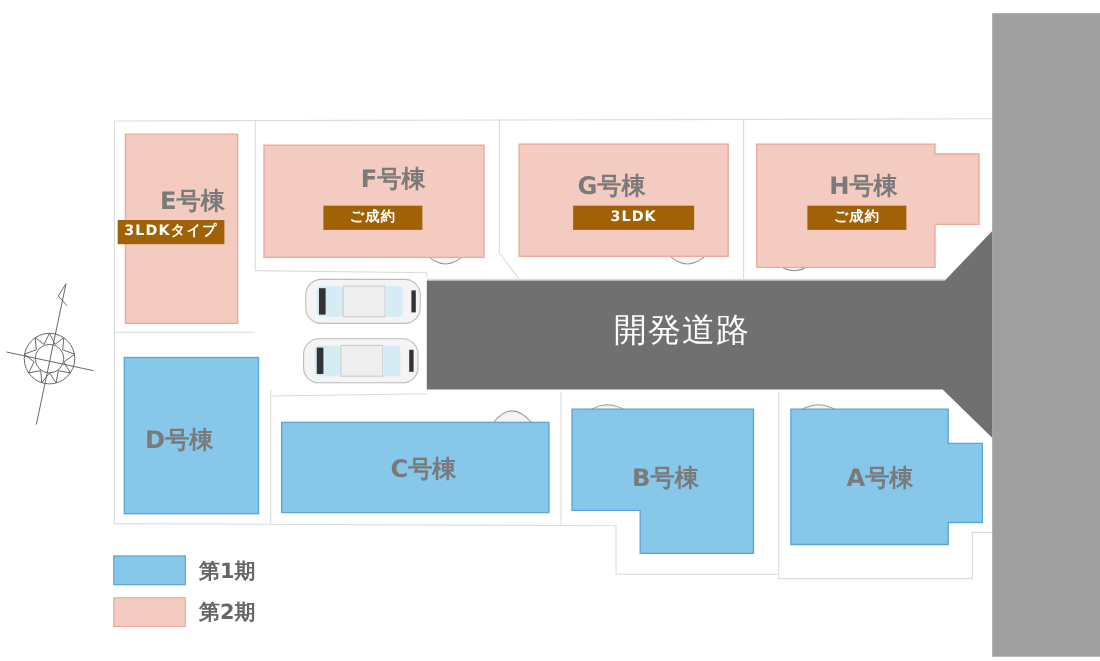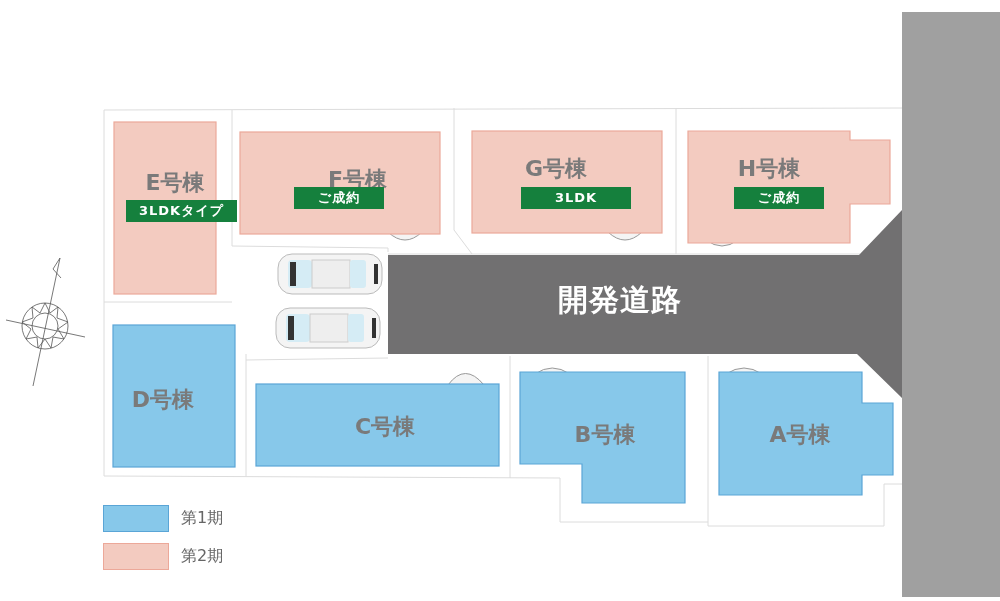--- a/index.html
+++ b/index.html
@@ -1,28 +1,28 @@
 <!DOCTYPE html>
 <html><head>
 <meta charset="utf-8">
 <style>
   html, body { margin: 0; padding: 0; background: #ffffff; }
   body { width: 1000px; height: 601px; position: relative; overflow: hidden;
          font-family: "DejaVu Sans", "Liberation Sans", sans-serif; }
   #map { position: absolute; left: 0; top: 0; width: 1000px; height: 601px; }
   .lot-name { position: absolute; font-weight: bold; color: #7a7a7a; font-size: 22px;
               text-align: center; white-space: nowrap; letter-spacing: 0px; }
-  .badge { position: absolute; background: #15803d; color: #ffffff; font-weight: bold;
+  .badge { position: absolute; background: #a16207; color: #ffffff; font-weight: bold;
            font-size: 13px; text-align: center; line-height: 22px; height: 22px;
            white-space: nowrap; letter-spacing: 1px; }
-  .road-label { position: absolute; color: #ffffff; font-weight: bold; font-size: 30px;
+  .road-label { position: absolute; color: #ffffff; font-weight: normal; font-size: 30px;
                 left: 535px; top: 280px; width: 170px; text-align: center; letter-spacing: 1px; }
   .legend-item { position: absolute; display: flex; align-items: center; }
   .legend-swatch { width: 66px; height: 27px; box-sizing: border-box; }
-  .legend-label { margin-left: 12px; font-weight: normal; color: #666666; font-size: 16px; }
+  .legend-label { margin-left: 12px; font-weight: bold; color: #666666; font-size: 19px; }
 </style>
 </head>
 <body>
 
 <svg id="map" width="1000" height="601" viewBox="0 0 1000 601" xmlns="http://www.w3.org/2000/svg">
 
   <rect x="902" y="12" width="98" height="585" fill="#a0a0a0"></rect>
 
   <g fill="none" stroke="#dcdcdc" stroke-width="1">
     <polyline points="104,110 902,108"></polyline>
@@ -94,29 +94,29 @@
     <line x1="6" y1="320" x2="85" y2="337"></line>
     <circle cx="45" cy="326" r="23"></circle>
     <circle cx="45" cy="326" r="13"></circle>
     <polygon points="45,303 50,313 58,307 57,318 68,322 58,329 64,339 53,337 51,348 45,339 38,348 37,337 26,339 31,329 22,322 33,318 32,307 40,313"></polygon>
   </g>
 </svg>
 
 <div class="road-label">開発道路</div>
 
 <div class="lot-name" style="left:114px;top:168px;width:122px;">E号棟</div>
-<div class="badge" style="left:107px;top:200px;width:111px;margin-left:19px;">3LDKタイプ</div>
+<div class="badge" style="left:107px;top:200px;width:97px;">3LDKタイプ</div>
 
-<div class="lot-name" style="left:240px;top:165px;width:235px;">F号棟</div>
+<div class="lot-name" style="left:240px;top:148px;width:235px;">F号棟</div>
 <div class="badge" style="left:294px;top:187px;width:90px;">ご成約</div>
 
 <div class="lot-name" style="left:472px;top:154px;width:168px;">G号棟</div>
 <div class="badge" style="left:521px;top:187px;width:110px;">3LDK</div>
 
-<div class="lot-name" style="left:688px;top:154px;width:162px;">H号棟</div>
+<div class="lot-name" style="left:688px;top:154px;width:162px;padding-left:16px;">H号棟</div>
 <div class="badge" style="left:734px;top:187px;width:90px;">ご成約</div>
 
 <div class="lot-name" style="left:102px;top:385px;width:122px;">D号棟</div>
 <div class="lot-name" style="left:256px;top:412px;width:258px;">C号棟</div>
 <div class="lot-name" style="left:540px;top:420px;width:130px;">B号棟</div>
 <div class="lot-name" style="left:735px;top:420px;width:130px;">A号棟</div>
 
 <div class="legend-item" style="left:103px;top:505px;">
   <div class="legend-swatch" style="background:#87c8ea;border:1px solid #5aa5d6;"></div>
   <span class="legend-label">第1期</span>

